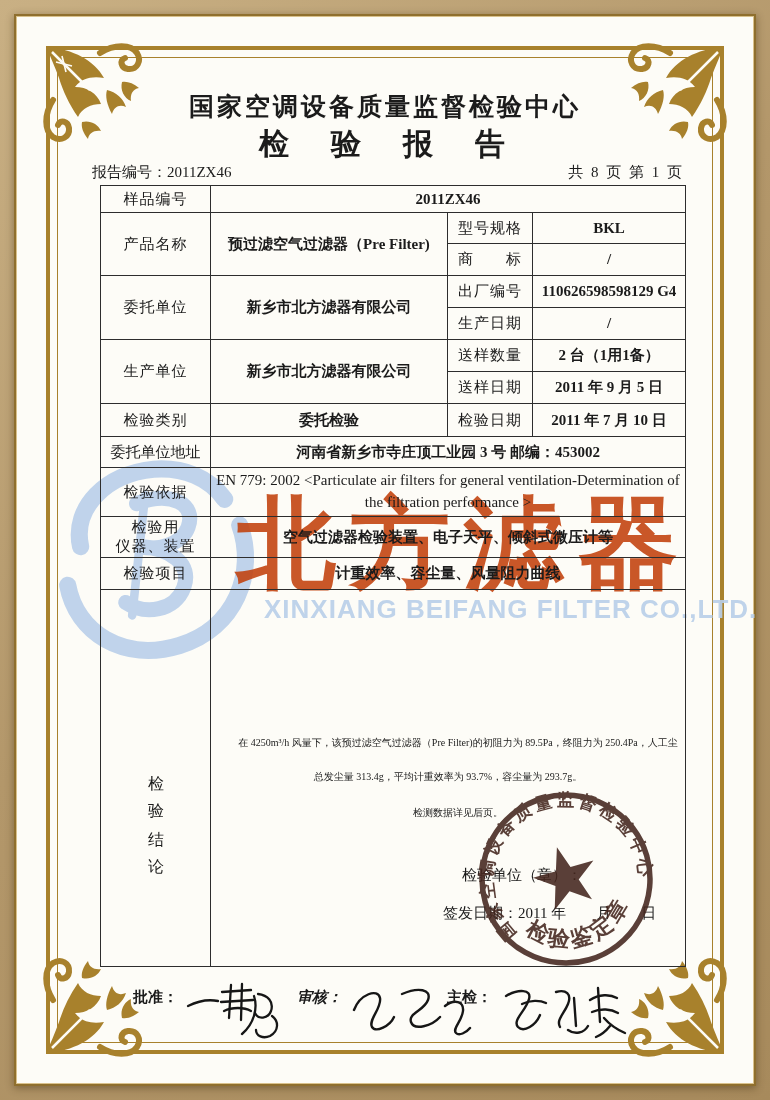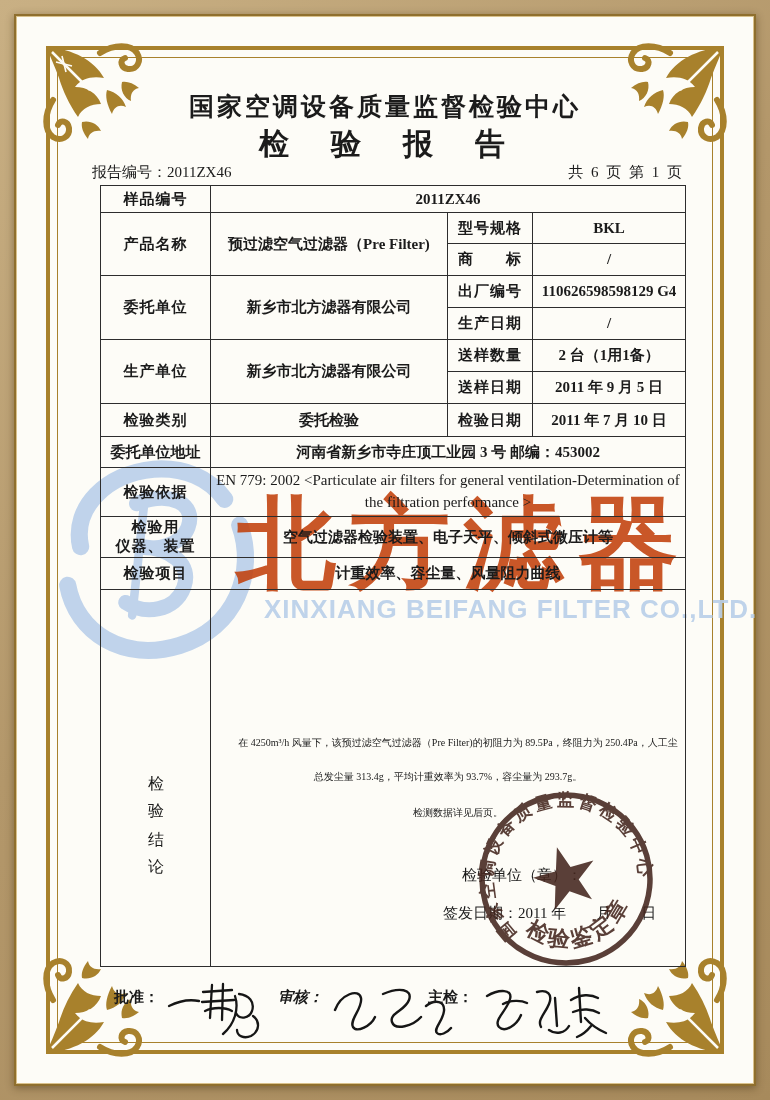--- a/index.html
+++ b/index.html
@@ -53,21 +53,21 @@
   table.main {
     position:absolute; left:100px; top:185px; z-index:2;
     border-collapse:collapse; table-layout:fixed; width:585px;
     background:transparent;
   }
   table.main td {
     border:1px solid #2d2d2d;
     font-size:15px; text-align:center; vertical-align:middle;
     padding:1px 4px; background:transparent;
   }
-  td.lab { font-weight:bold; letter-spacing:1px; }
+  td.lab { font-weight:normal; letter-spacing:1px; }
   td.val { font-weight:bold; }
   td.left { text-align:left; padding-left:14px;margin-top:28px; }
   td.basis { font-weight:normal; font-size:13.5px; padding:2px 8px; line-height:1.45; }
   .h27{height:27px}.h31{height:31px}.h32{height:32px}.h33{height:33px}.h40{height:40px}.h49{height:49px}
   td.concl-lab { vertical-align:middle; }
   .vert {
     writing-mode:vertical-rl; letter-spacing:28px; font-size:16px;
     display:inline-block; margin-top:84px; height:230px;
   }
   td.concl { vertical-align:top; text-align:left; padding:50px 20px 0 24px; height:377px; }
@@ -75,21 +75,21 @@
   td.concl p + p { margin-top:2px; }
 
   
   .signoff-unit { position:absolute; left:462px; top:866px; font-size:15px; z-index:3; }
   .signoff-date { position:absolute; left:443px; top:904px; font-size:15px; z-index:3; }
   .seal { position:absolute; left:462px; top:778px; width:208px; height:202px; z-index:4; opacity:.88; }
 
   
   .footer-row { position:absolute; left:100px; top:980px; width:600px; z-index:3; }
   .sig-group { position:absolute; top:0; white-space:nowrap; }
-  .sig-group .lbl { font-size:15px; font-weight:bold; vertical-align:top; display:inline-block; padding-top:8px; }
+  .sig-group .lbl { font-size:15px; font-weight:bold; vertical-align:top; display:inline-block; padding-top:8px;margin-left:19px; }
   .sig-group svg { vertical-align:top; margin-left:2px; }
   .g-approve { left:14px; } .g-review { left:178px;font-style:italic; } .g-chief { left:328px; }
 </style>
 </head>
 <body>
 
 <div class="page">
   <div class="border-a"></div>
   <div class="border-b"></div>
 
@@ -156,21 +156,21 @@
     <path d="M40,24 C56,18 68,24 64,35 C61,43 50,46 42,44 C56,45 66,52 62,63 C58,74 44,76 35,70" stroke-width="7"></path>
     <path d="M44,20 L38,76" stroke-width="4"></path>
   </g>
 </svg>
 <div class="wm wm-cn">北方滤器</div>
 <div class="wm wm-en">XINXIANG BEIFANG FILTER CO.,LTD.</div>
 
 <div class="hdr org-name" style="position:absolute;">国家空调设备质量监督检验中心</div>
 <div class="hdr report-title" style="position:absolute;">检　验　报　告</div>
 <div class="report-no">报告编号：2011ZX46</div>
-<div class="page-info">共 6 页 第 1 页</div>
+<div class="page-info">共 8 页 第 1 页</div>
 
 <table class="main">
   <colgroup>
       <col style="width:110px">
       <col style="width:237px">
       <col style="width:85px">
       <col style="width:153px">
     </colgroup>
   <tbody>
       <tr class="h27">

